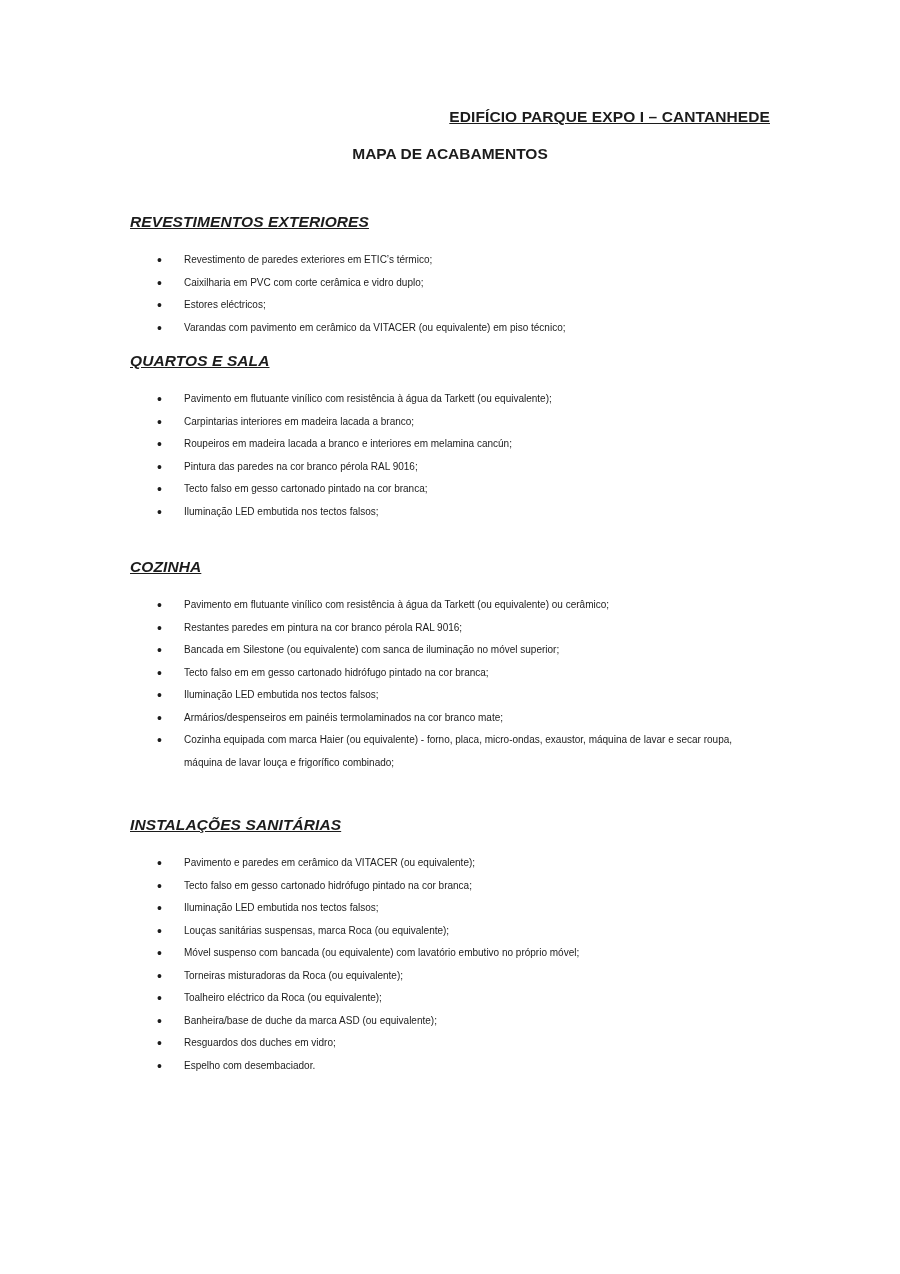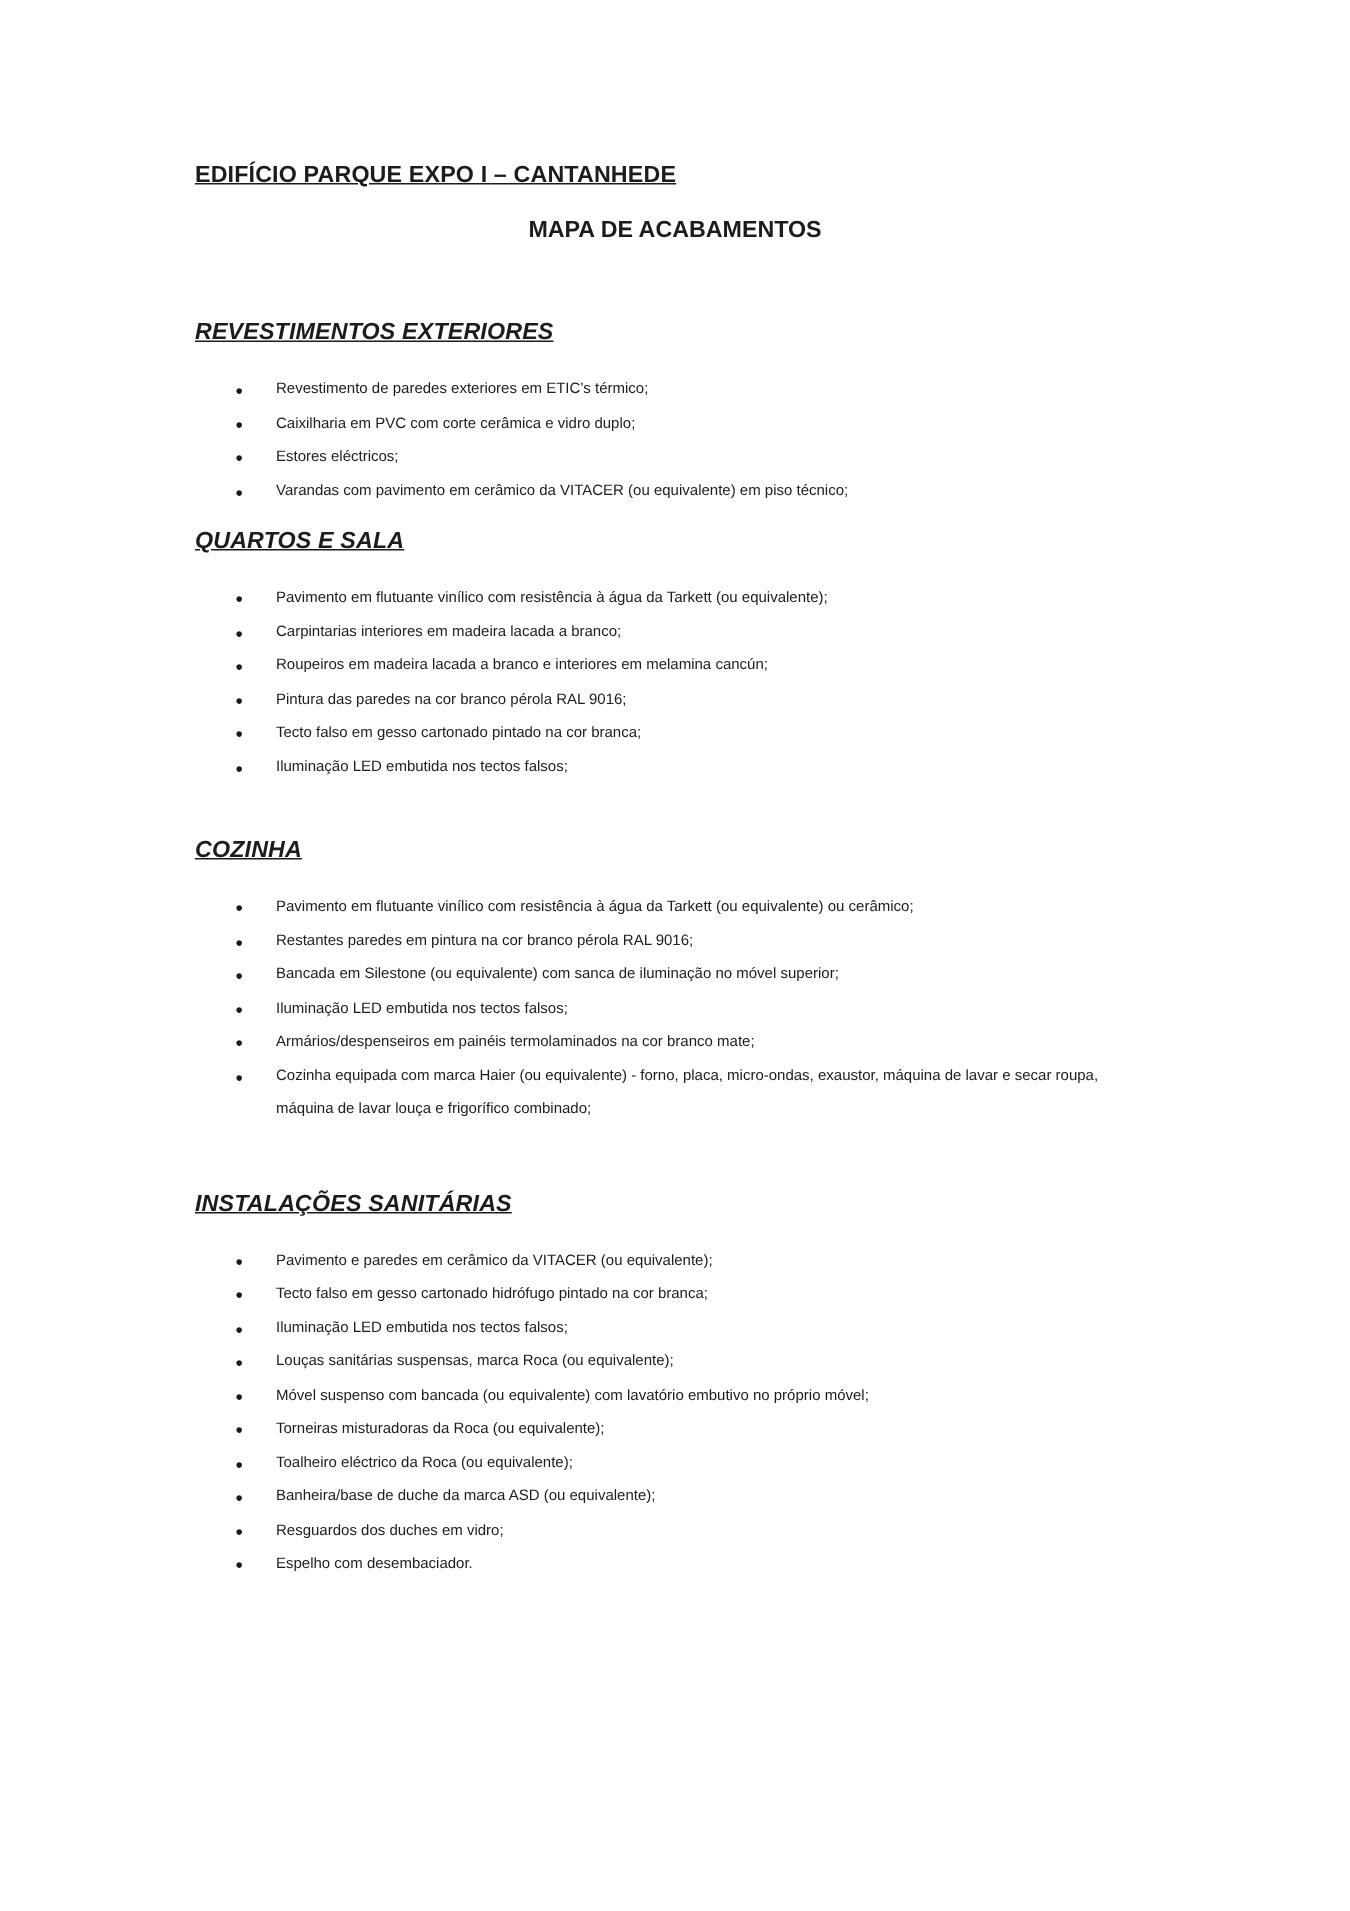--- a/index.html
+++ b/index.html
@@ -15,21 +15,21 @@
     background: #ffffff;
     font-family: "Liberation Sans", sans-serif;
     color: #1c1c1c;
     overflow: hidden;
   }
   .doc-title {
     margin: 0 0 15px 0;
     font-size: 15.5px;
     line-height: 22px;
     font-weight: 700;
-    text-align: left;
+    text-align: right;
     text-decoration: underline;
     letter-spacing: 0.1px;
   }
   .doc-subtitle {
     margin: 0 0 46px 0;
     font-size: 15.5px;
     line-height: 22px;
     font-weight: 700;
     text-align: center;
   }
@@ -92,20 +92,21 @@
           <li>Iluminação LED embutida nos tectos falsos;</li>
         </ul>
   </section>
 
   <section class="doc-section">
     <h2 class="section-heading">COZINHA</h2>
     <ul class="bullet-list">
           <li>Pavimento em flutuante vinílico com resistência à água da Tarkett (ou equivalente) ou cerâmico;</li>
           <li>Restantes paredes em pintura na cor branco pérola RAL 9016;</li>
           <li>Bancada em Silestone (ou equivalente) com sanca de iluminação no móvel superior;</li>
+          <li>Tecto falso em em gesso cartonado hidrófugo pintado na cor branca;</li>
           <li>Iluminação LED embutida nos tectos falsos;</li>
           <li>Armários/despenseiros em painéis termolaminados na cor branco mate;</li>
           <li>Cozinha equipada com marca Haier (ou equivalente) - forno, placa, micro-ondas, exaustor, máquina de lavar e secar roupa, máquina de lavar louça e frigorífico combinado;</li>
         </ul>
   </section>
 
   <section class="doc-section">
     <h2 class="section-heading">INSTALAÇÕES SANITÁRIAS</h2>
     <ul class="bullet-list">
           <li>Pavimento e paredes em cerâmico da VITACER (ou equivalente);</li>

